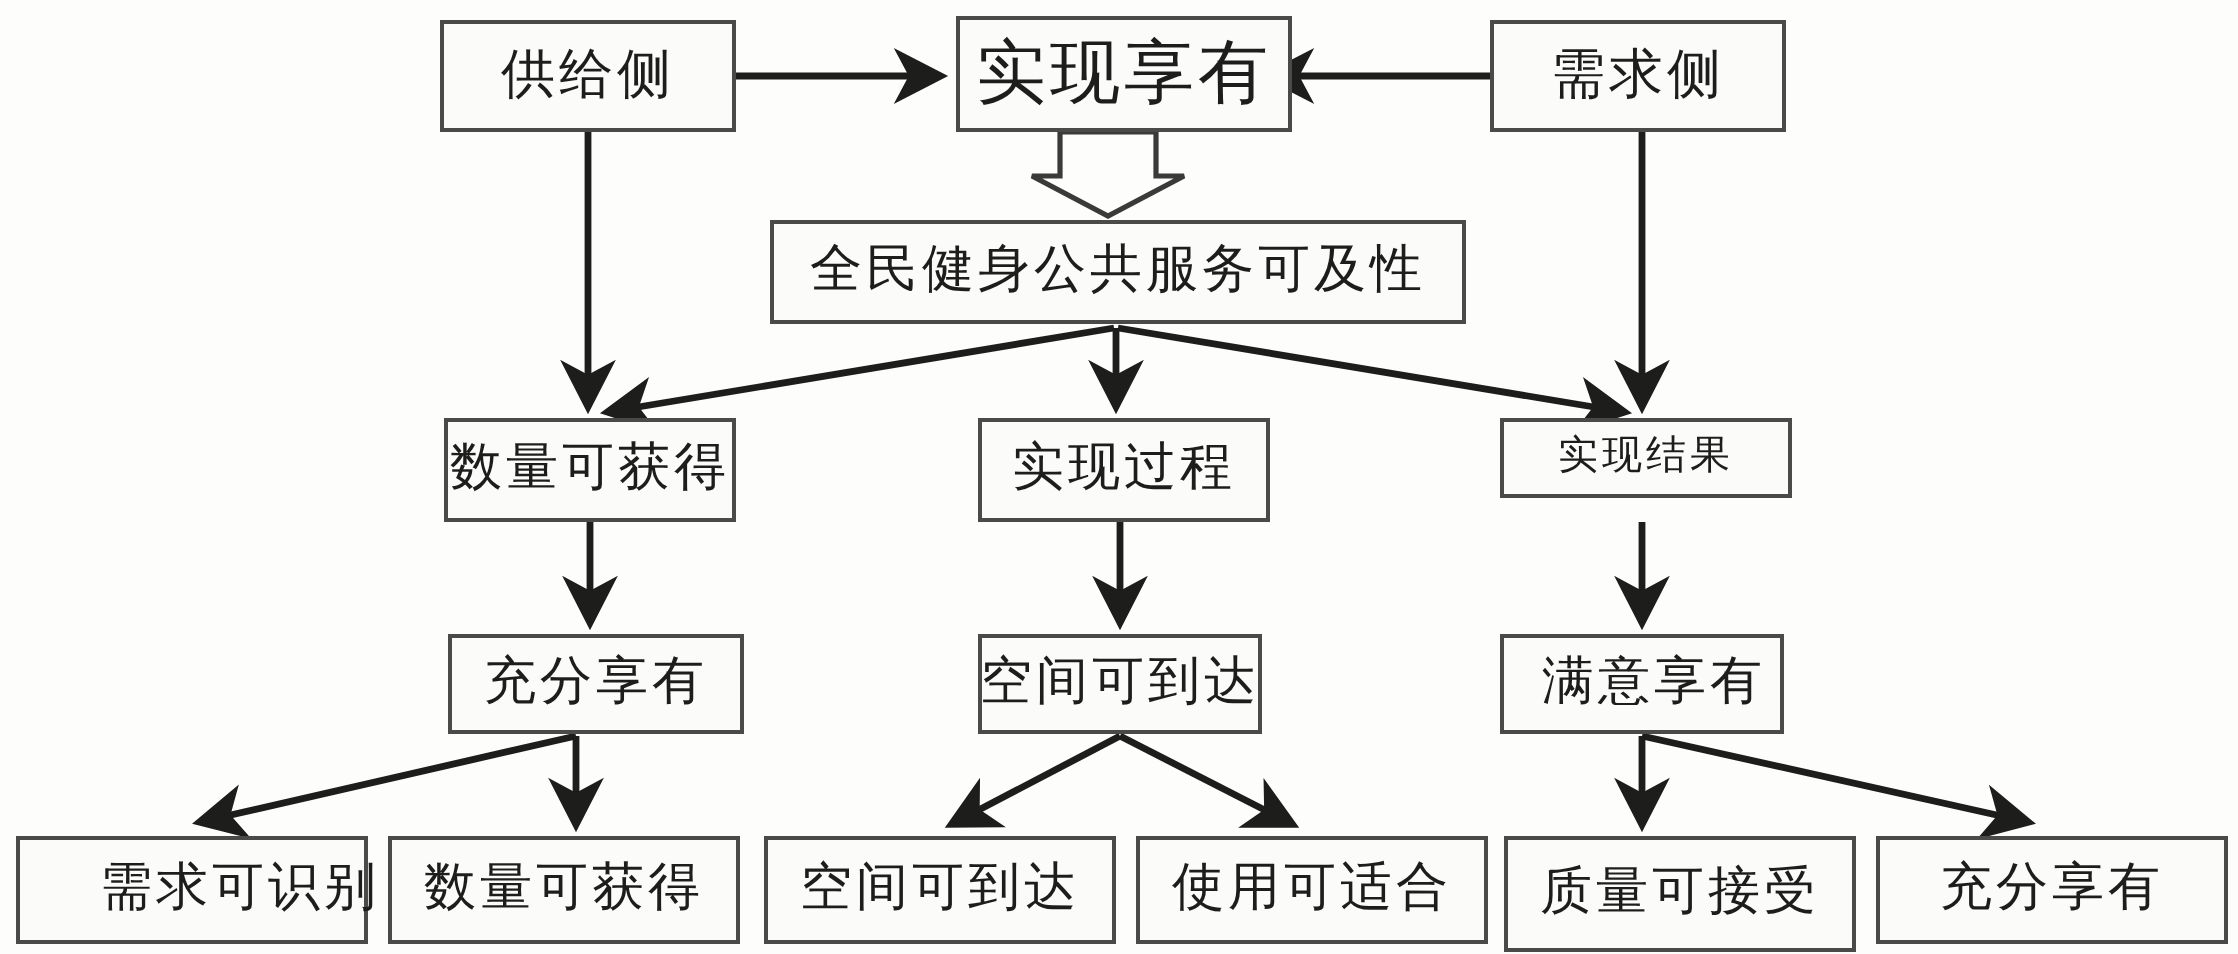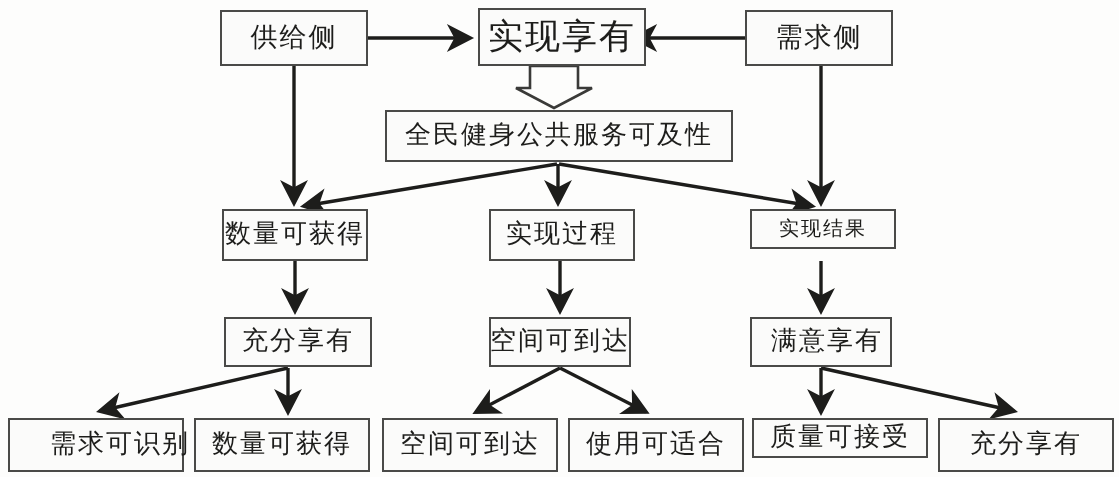--- a/index.html
+++ b/index.html
@@ -50,21 +50,21 @@
   .n-base        { left: 222px; top: 209px; width: 146px; height: 52px;  font-size: 26px; }
   .n-process     { left: 489px; top: 209px; width: 146px; height: 52px;  font-size: 26px; }
   .n-result      { left: 750px; top: 209px; width: 146px; height: 40px;  font-size: 20px; }
   .n-full        { left: 224px; top: 317px; width: 148px; height: 50px;  font-size: 26px; }
   .n-fair        { left: 489px; top: 317px; width: 142px; height: 50px;  font-size: 26px; }
   .n-satisfied   { left: 750px; top: 317px; width: 142px; height: 50px;  font-size: 26px; padding-left: 12px; }
   .n-leaf0       { left: 8px;   top: 418px; width: 176px; height: 54px;  font-size: 26px; padding-left: 48px; }
   .n-leaf1       { left: 194px; top: 418px; width: 176px; height: 54px;  font-size: 26px; }
   .n-leaf2       { left: 382px; top: 418px; width: 176px; height: 54px;  font-size: 26px; }
   .n-leaf3       { left: 568px; top: 418px; width: 176px; height: 54px;  font-size: 26px; }
-  .n-leaf4       { left: 752px; top: 418px; width: 176px; height: 40px;  font-size: 26px; }
+  .n-leaf4       { left: 752px; top: 418px; width: 176px; height: 58px;  font-size: 26px; }
   .n-leaf5       { left: 938px; top: 418px; width: 176px; height: 54px;  font-size: 26px; }
 </style>
 </head>
 <body>
 
 <div id="canvas">
 
   <svg id="wires" viewBox="0 0 1119 477" xmlns="http://www.w3.org/2000/svg">
     <defs>
       <marker id="ah" markerWidth="9" markerHeight="9" refX="7.2" refY="4.5" orient="auto" markerUnits="strokeWidth">

